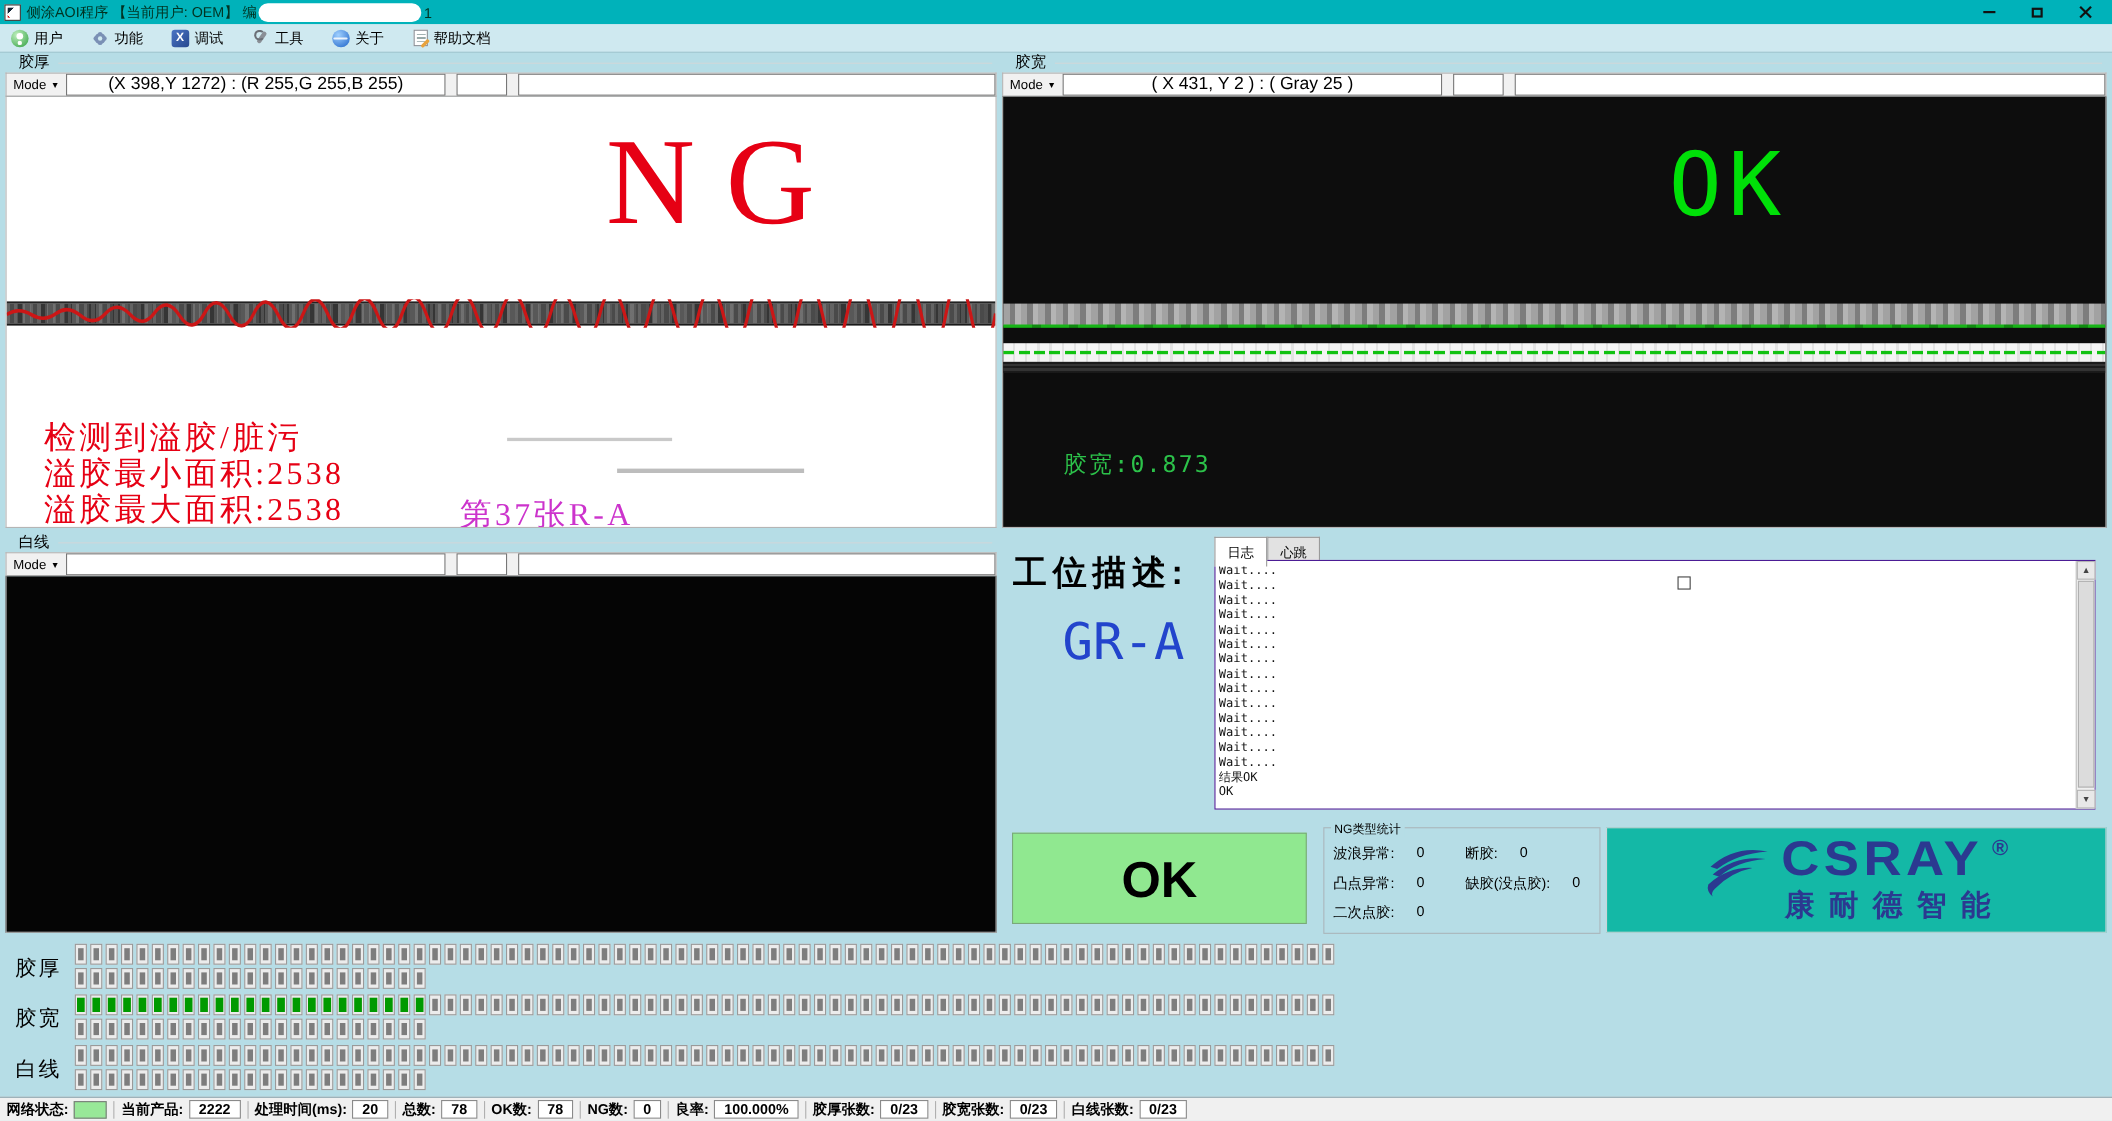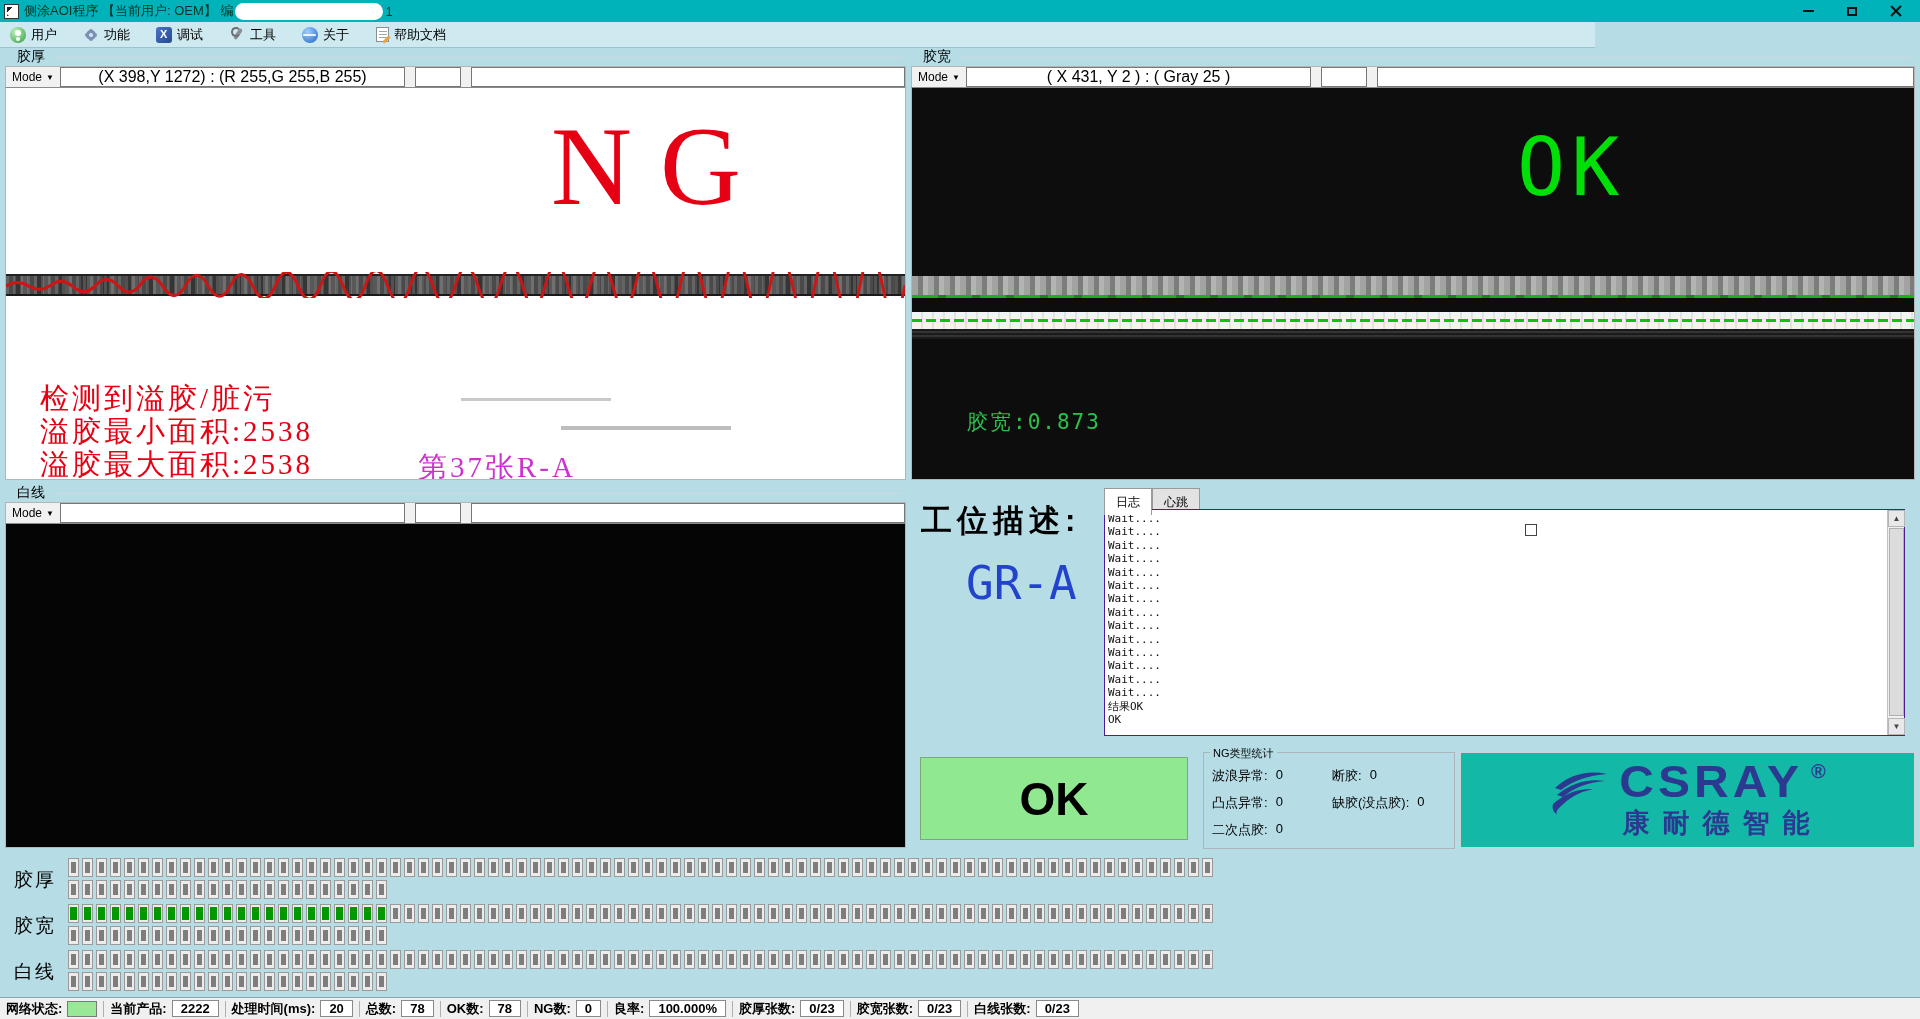--- a/index.html
+++ b/index.html
@@ -18,21 +18,21 @@
   .win-controls { position:absolute; right:2px; top:0; height:22px; display:flex; }
   .win-btn { width:44px; height:22px; display:flex; align-items:center; justify-content:center; }
   .glyph-min { width:11px; height:2px; background:#111; }
   .glyph-max { width:10px; height:9px; border:2px solid #111; }
   .glyph-close { position:relative; width:12px; height:12px; }
   .glyph-close::before,.glyph-close::after { content:""; position:absolute; left:-1px; top:5px;
     width:14px; height:2px; background:#111; }
   .glyph-close::before { transform:rotate(45deg); } .glyph-close::after { transform:rotate(-45deg); }
 
   
-  .menubar { position:absolute; left:0; top:22px; width:1595px; height:26px; background:#cfe9f0;
+  .menubar { position:absolute; left:0; top:22px; width:1920px; height:26px; background:#cfe9f0;
     border-bottom:1px solid #9cc4ce; display:flex; align-items:center; gap:26px; padding-left:10px; }
   .menu-item { display:flex; align-items:center; gap:5px; font-size:13px; cursor:default; }
   .micon { width:16px; height:16px; display:inline-block; position:relative; }
   .icon-user { background:radial-gradient(circle at 35% 30%,#bff0bf,#2f9e3f); border-radius:50%; }
   .icon-user::after { content:""; position:absolute; left:5px; top:3px; width:6px; height:6px;
     background:#fff; border-radius:50%; box-shadow:0 6px 0 -1px #fff; }
   .icon-gear { background:#7a90b5; border-radius:50%; width:10px; height:10px; margin:3px;
     box-shadow:0 -4px 0 -3px #7a90b5,0 4px 0 -3px #7a90b5,-4px 0 0 -3px #7a90b5,4px 0 0 -3px #7a90b5; }
   .icon-gear::after { content:""; position:absolute; left:3px; top:3px; width:4px; height:4px;
     background:#cfe9f0; border-radius:50%; }
@@ -138,21 +138,21 @@
   .result-btn { position:absolute; left:920px; top:757px; width:268px; height:83px;
     background:var(--button-green); border:1px solid #7aa97a; display:flex; align-items:center;
     justify-content:center; font-size:46px; font-weight:bold; cursor:default; }
 
   .ng-stats { position:absolute; left:1203px; top:752px; width:252px; height:97px;
     border:1px solid #aab6bb; }
   .ng-stats-title { position:absolute; left:6px; top:-7px; font-size:11px; background:#b6dde6;
     padding:0 3px; }
   .ng-col { position:absolute; top:14px; display:flex; flex-direction:column; gap:9px; font-size:13px; }
   .ng-col.left { left:8px; } .ng-col.right { left:128px; }
-  .ng-row { display:flex; gap:8px; white-space:nowrap; }
+  .ng-row { display:flex; gap:20px; white-space:nowrap; }
 
   .logo-box { position:absolute; left:1460px; top:752px; width:455px; height:96px; background:#14b8a6;
     border:1px solid #c8d4d8; display:flex; align-items:center; justify-content:center; }
   .logo-inner { display:flex; align-items:flex-start; gap:4px; }
   .logo-swoosh { width:66px; height:50px; margin-top:6px; }
   .logo-textcol { display:flex; flex-direction:column; align-items:center; }
   .logo-row1 { display:flex; align-items:flex-start; }
   .logo-brand { font-size:48px; line-height:44px; font-weight:bold; letter-spacing:4px;
     color:var(--brand-blue); transform:scaleY(.92); }
   .logo-reg { font-size:20px; color:var(--brand-blue); margin-left:8px; font-weight:bold; }

